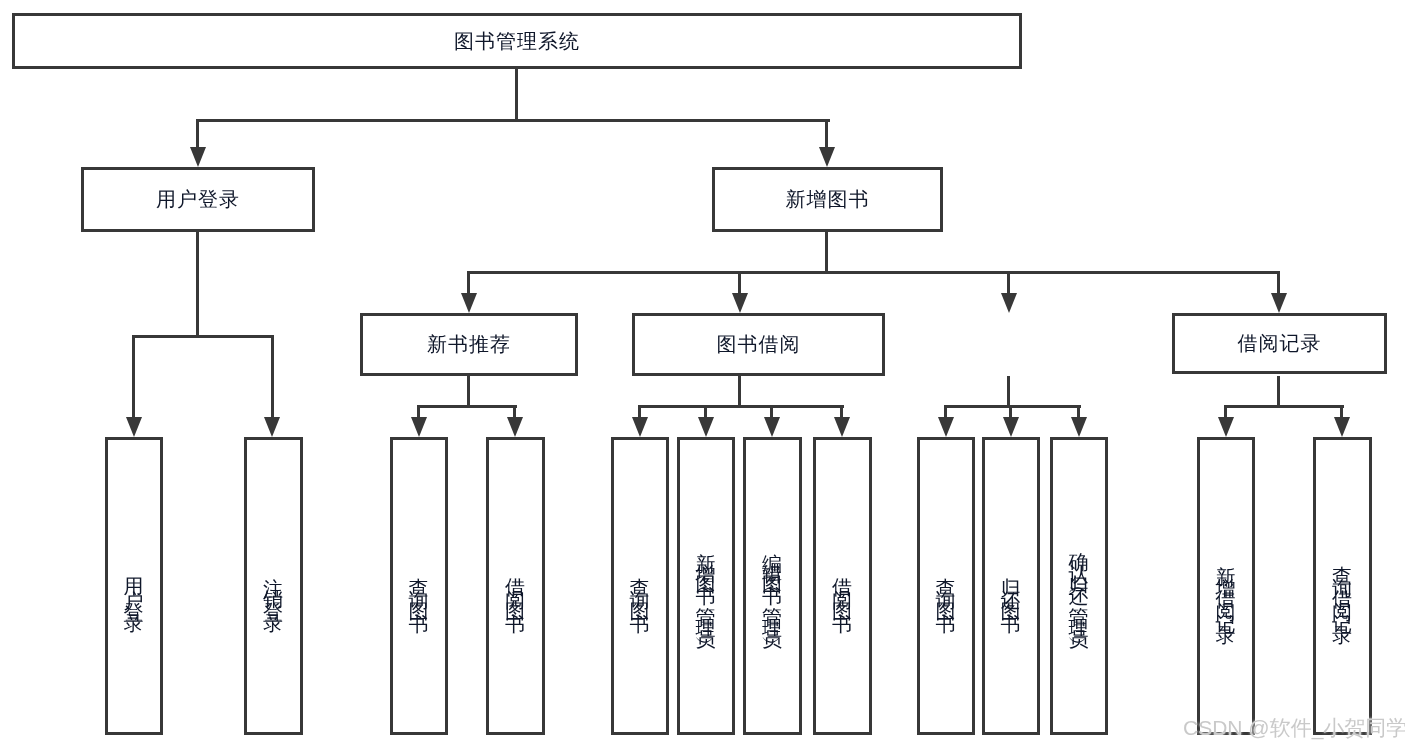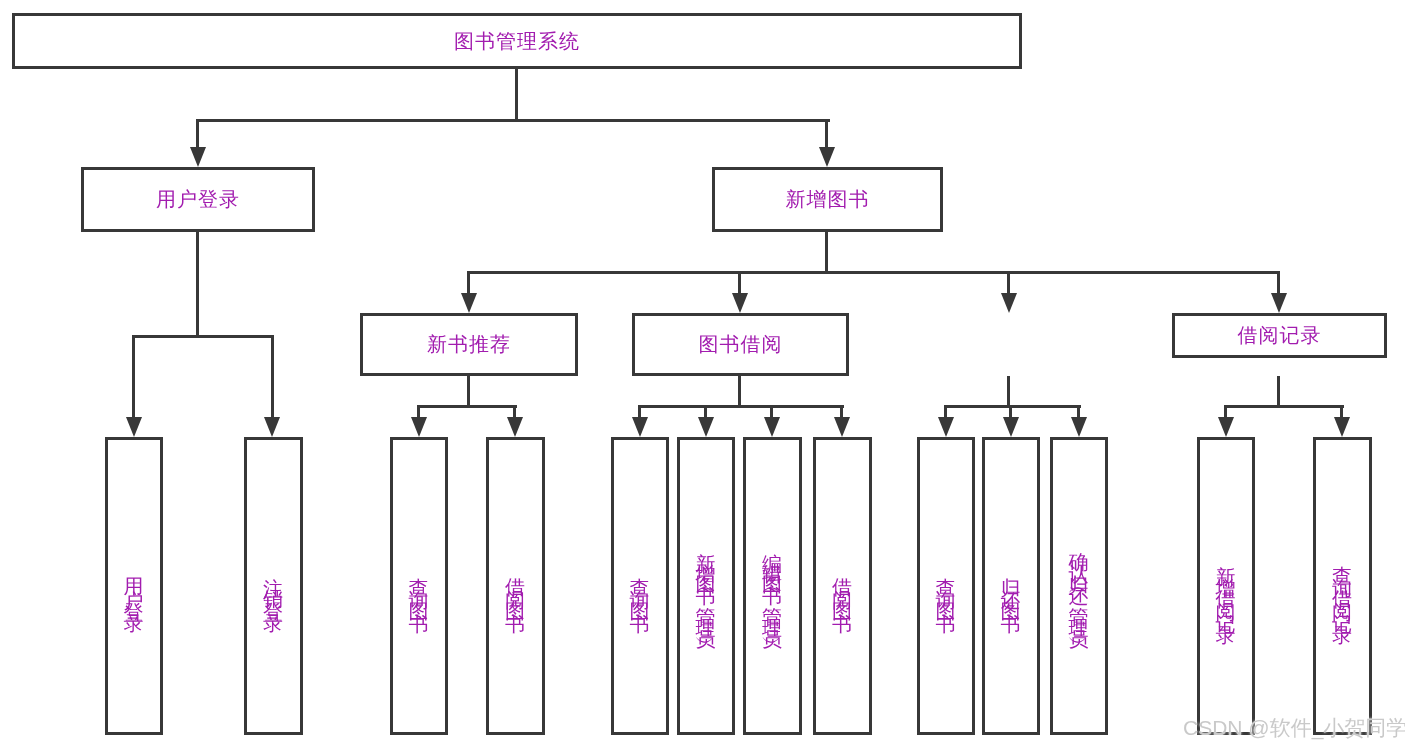--- a/index.html
+++ b/index.html
@@ -5,21 +5,21 @@
   html,body{margin:0;padding:0;background:#fff;}
   .canvas{
     position:relative;width:1405px;height:747px;background:#ffffff;overflow:hidden;
     font-family:"Liberation Sans","DejaVu Sans",sans-serif;color:#2d2d2d;
   }
   .box{
     position:absolute;box-sizing:border-box;background:#ffffff;
     border:3px solid #383838;display:flex;align-items:center;justify-content:center;
     z-index:2;
   }
-  .box .lbl{font-size:20px;letter-spacing:1px;color:#a21caf;white-space:nowrap;}
+  .box .lbl{font-size:20px;letter-spacing:1px;color:#0f172a;white-space:nowrap;}
   .leaf .lbl{
     writing-mode:vertical-rl;text-orientation:mixed;letter-spacing:12px;
     line-height:1;white-space:nowrap;
   }
   .leaf.dense .lbl{letter-spacing:11px;}
   .vline{position:absolute;width:3px;background:#383838;z-index:1;}
   .hline{position:absolute;height:3px;background:#383838;z-index:1;}
   .arrow{
     position:absolute;width:0;height:0;z-index:1;
     border-left:8px solid transparent;border-right:8px solid transparent;
@@ -74,24 +74,24 @@
     <div class="arrow" style="left:732px;top:293px;"></div>
     <div class="vline" style="left:1007px;top:271px;height:24px;"></div>
     <div class="arrow" style="left:1001px;top:293px;"></div>
     <div class="vline" style="left:1277px;top:271px;height:24px;"></div>
     <div class="arrow" style="left:1271px;top:293px;"></div>
   </div>
 
   <div class="box" style="left:360px;top:313px;width:218px;height:63px;">
     <span class="lbl">新书推荐</span>
   </div>
-  <div class="box" style="left:632px;top:313px;width:217px;height:63px;">
+  <div class="box" style="left:632px;top:313px;width:253px;height:63px;">
     <span class="lbl">图书借阅</span>
   </div>
-  <div class="box" style="left:1172px;top:313px;width:215px;height:45px;">
+  <div class="box" style="left:1172px;top:313px;width:215px;height:61px;">
     <span class="lbl">借阅记录</span>
   </div>
 
   <div>
     <div class="vline" style="left:467px;top:376px;height:29px;"></div>
     <div class="hline" style="left:417px;top:405px;width:100px;"></div>
     <div class="vline" style="left:417px;top:405px;height:14px;"></div>
     <div class="arrow" style="left:411px;top:417px;"></div>
     <div class="vline" style="left:513px;top:405px;height:14px;"></div>
     <div class="arrow" style="left:507px;top:417px;"></div>

